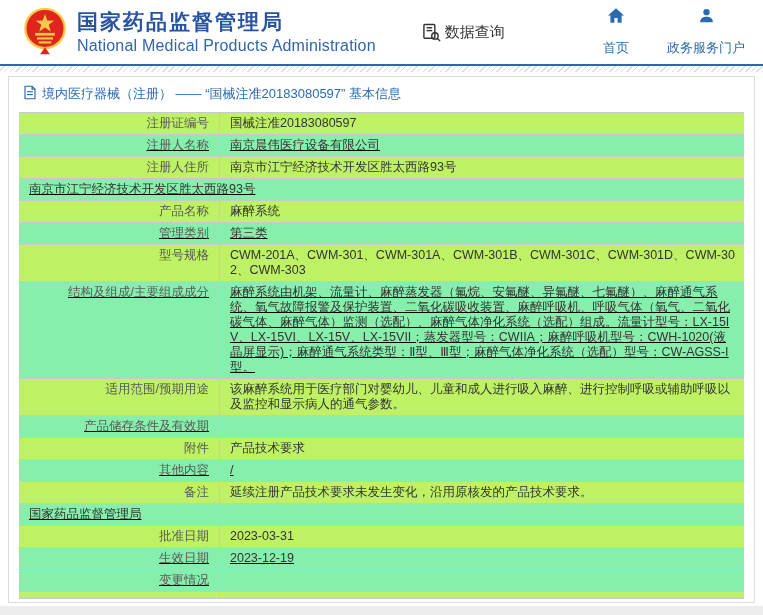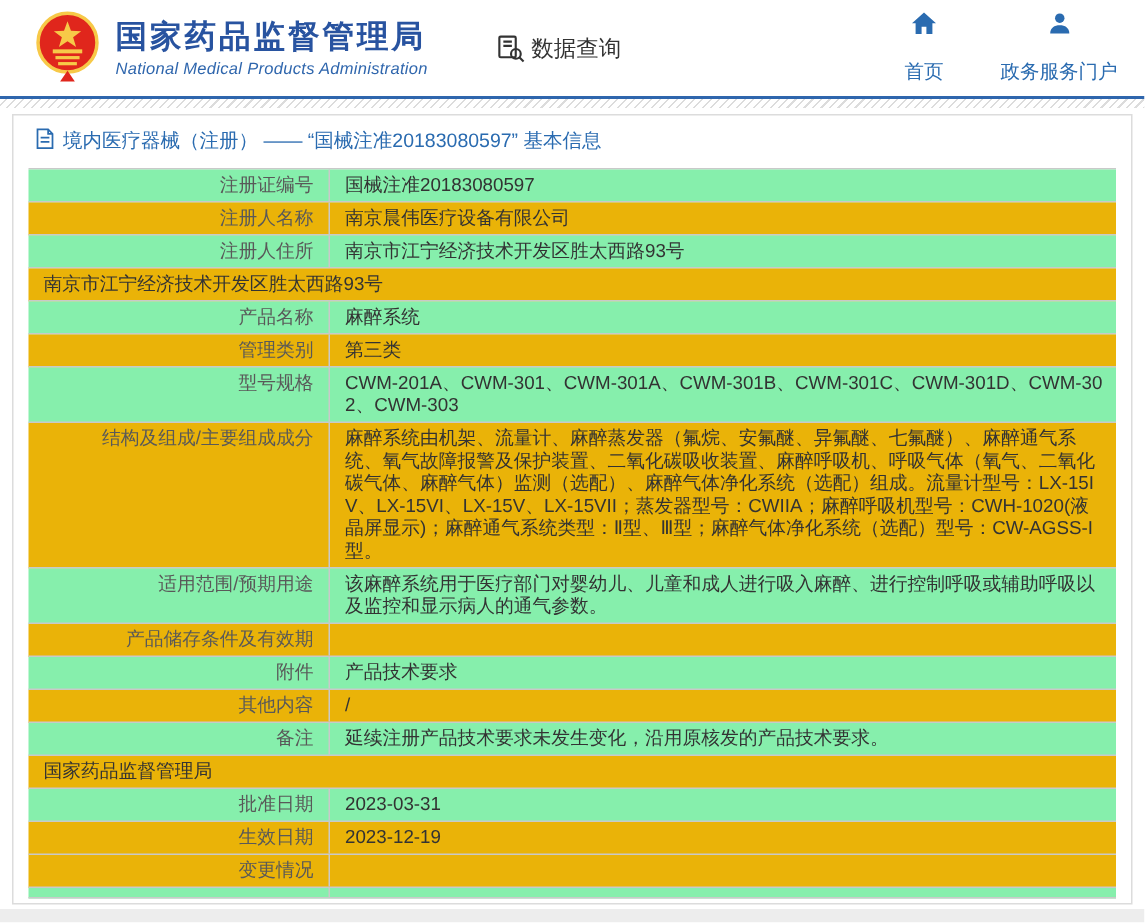--- a/index.html
+++ b/index.html
@@ -5,40 +5,40 @@
   * { margin:0; padding:0; box-sizing:border-box; }
   html,body { width:763px; height:615px; overflow:hidden; background:#fff;
               font-family:"Liberation Sans","DejaVu Sans",sans-serif; }
   body { display:flex; flex-direction:column; }
 
   
   .header { height:66px; flex:0 0 auto; display:flex; align-items:center;
             padding-left:22px; border-bottom:2px solid #2f66ad; background:#fff; }
   .brand { display:flex; align-items:center; gap:9px; cursor:pointer; }
   .brand-cn { font-size:21px; font-weight:bold; color:#2853a0; letter-spacing:2px; line-height:24px; }
-  .brand-en { font-size:11px; color:#2f66ad; margin-top:3px; letter-spacing:.2px;font-style:italic; }
+  .brand-en { font-size:16px; color:#2f66ad; margin-top:3px; letter-spacing:.2px; }
   .data-query { display:flex; align-items:center; gap:4px; margin-left:46px;
                 font-size:15px; color:#333; cursor:pointer;text-align:center; }
   .top-nav { margin-left:auto; margin-right:18px; display:flex; gap:38px; }
   .nav-item { display:flex; flex-direction:column; align-items:center; gap:16px;
               font-size:13px; color:#2a6bb0; cursor:pointer; }
 
   .hatch { height:6px; flex:0 0 auto;
            background:repeating-linear-gradient(315deg,#dcdcdc 0 1px,#ffffff 1px 4px); }
 
   
   .content-box { margin:4px 8px 0 8px; border:1px solid #dcdcdc; background:#fff;
                  padding-bottom:3px; flex:0 0 auto; }
   .breadcrumb { display:flex; align-items:flex-start; gap:5px; padding:8px 14px 8px 14px;
                 font-size:13px; color:#2a6bb0; }
 
   
   .itable { margin:1px 10px 0 10px; border-top:1px solid #c9c9c9; font-size:12.5px; line-height:15px; }
-  .trow { display:flex; border-bottom:1px solid #c9c9c9; background:#86efac; }
-  .trow.alt { background:#eab308; }
+  .trow { display:flex; border-bottom:1px solid #c9c9c9; background:#bef264; }
+  .trow.alt { background:#86efac;text-decoration:underline; }
   .tlabel { flex:0 0 201px; border-right:1px solid #c9c9c9; color:#595959;
             display:flex; justify-content:flex-end; align-items:flex-start; gap:3px;
             text-align:right; padding:3px 10px 3px 4px; }
   .tvalue { flex:1; color:#333; padding:3px 8px 3px 10px; word-break:break-all; }
 
   .footer-strip { flex:1 1 auto; background:#ededed; margin-top:3px; }
 </style>
 </head>
 <body>
 

